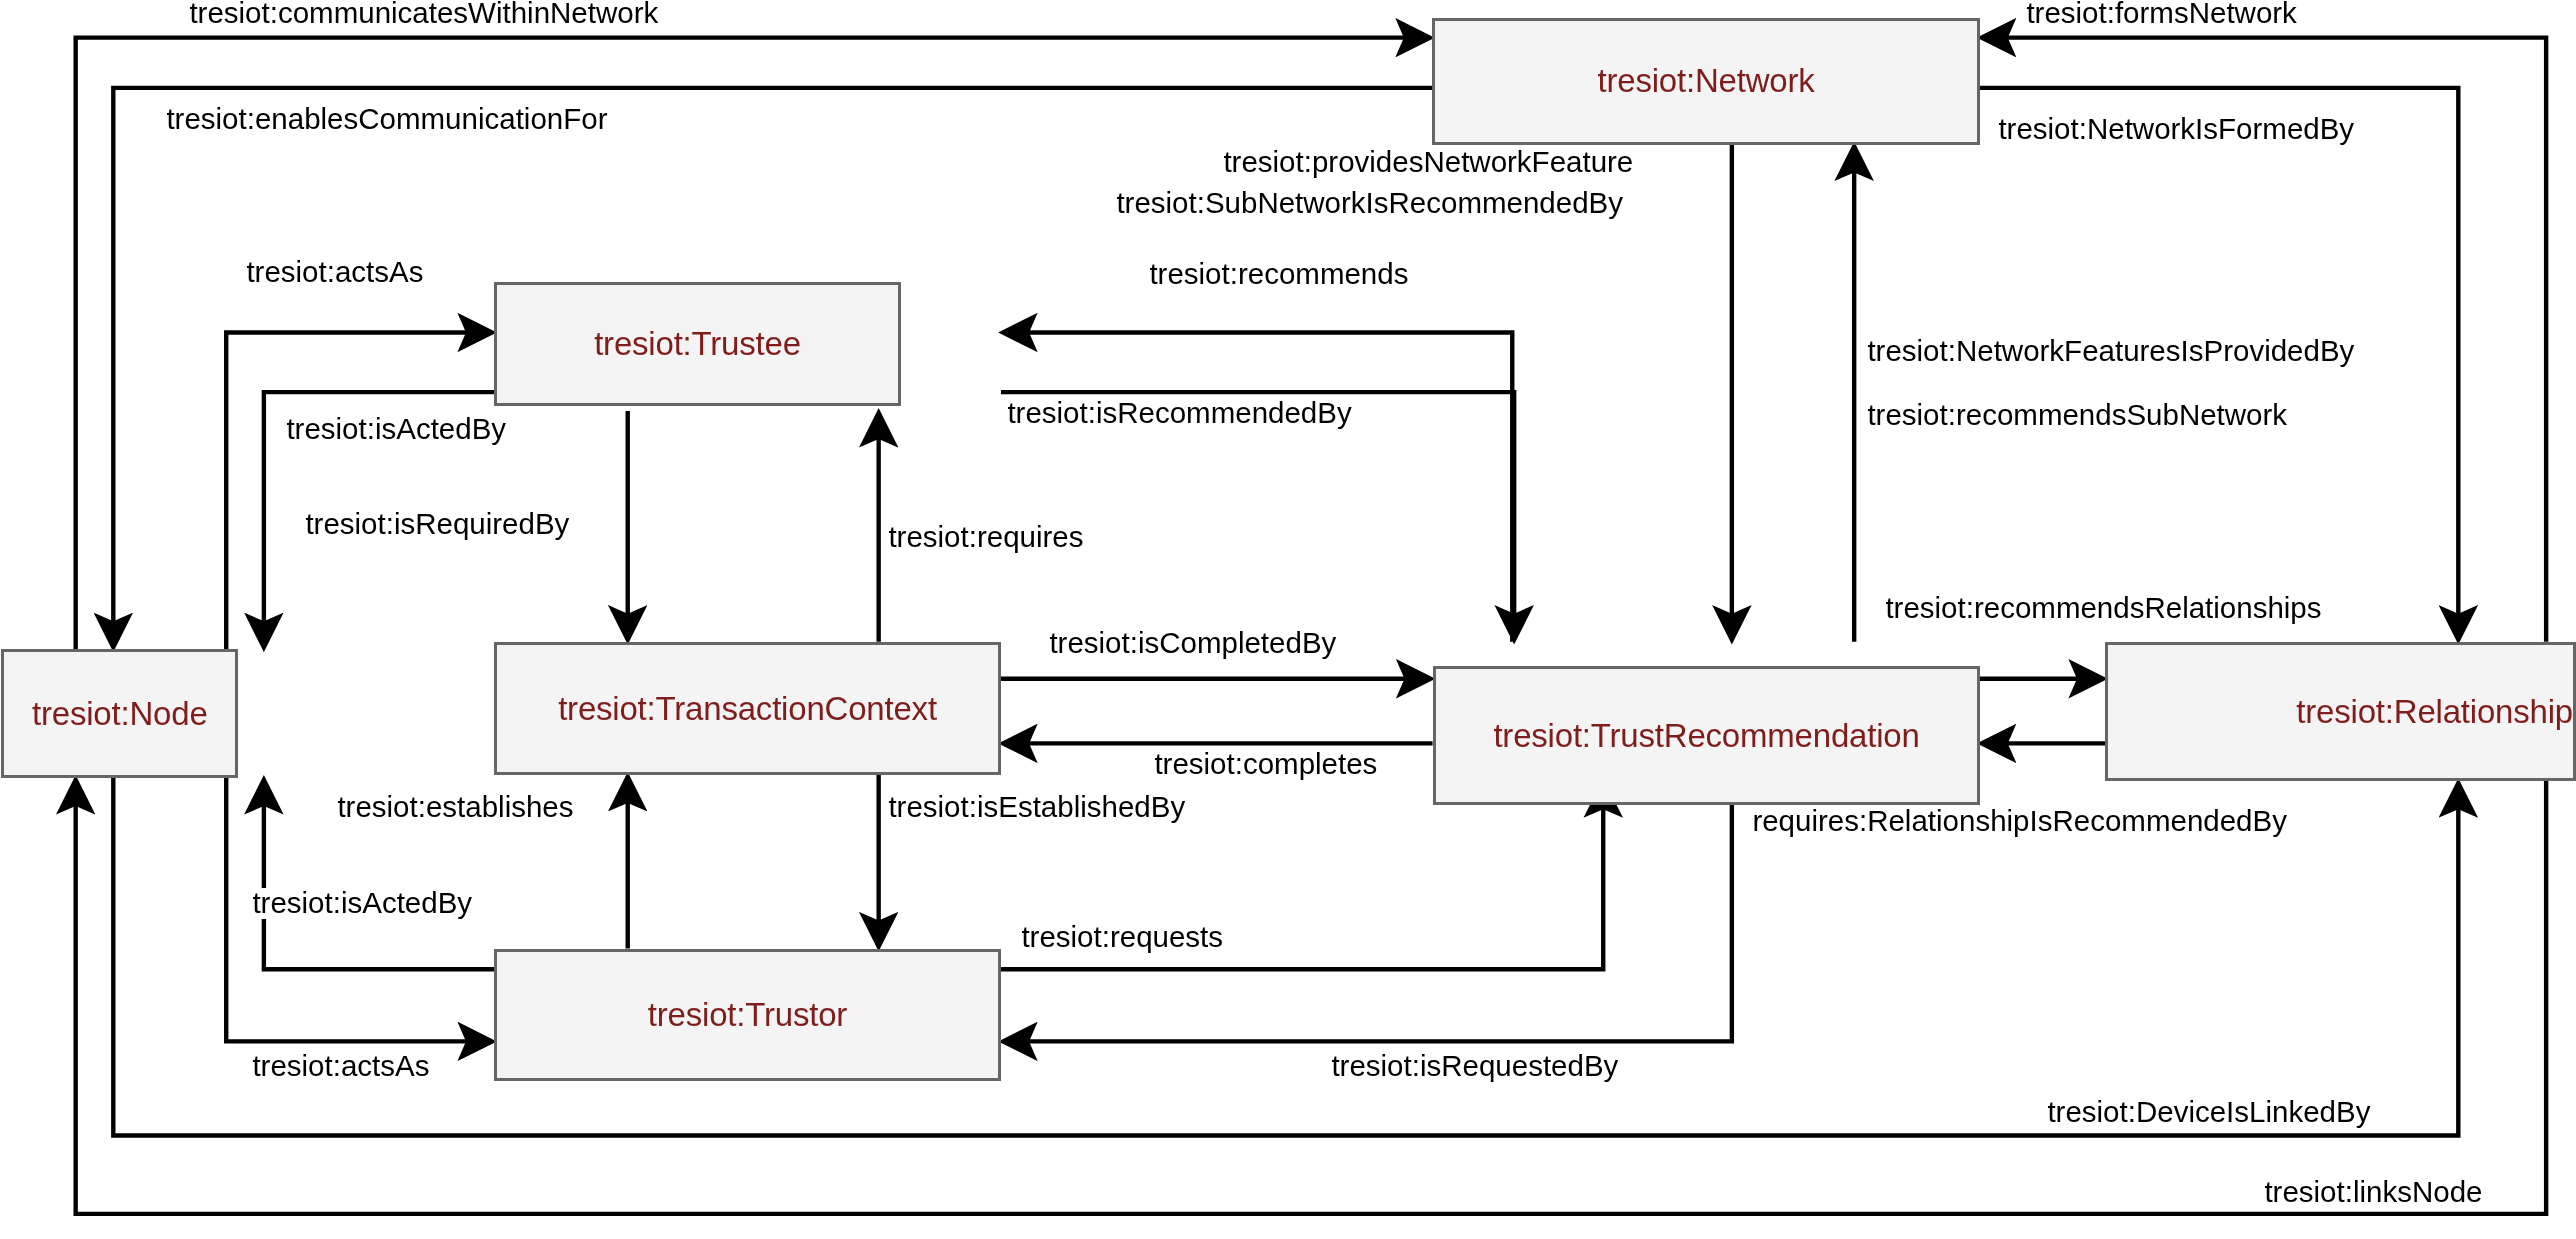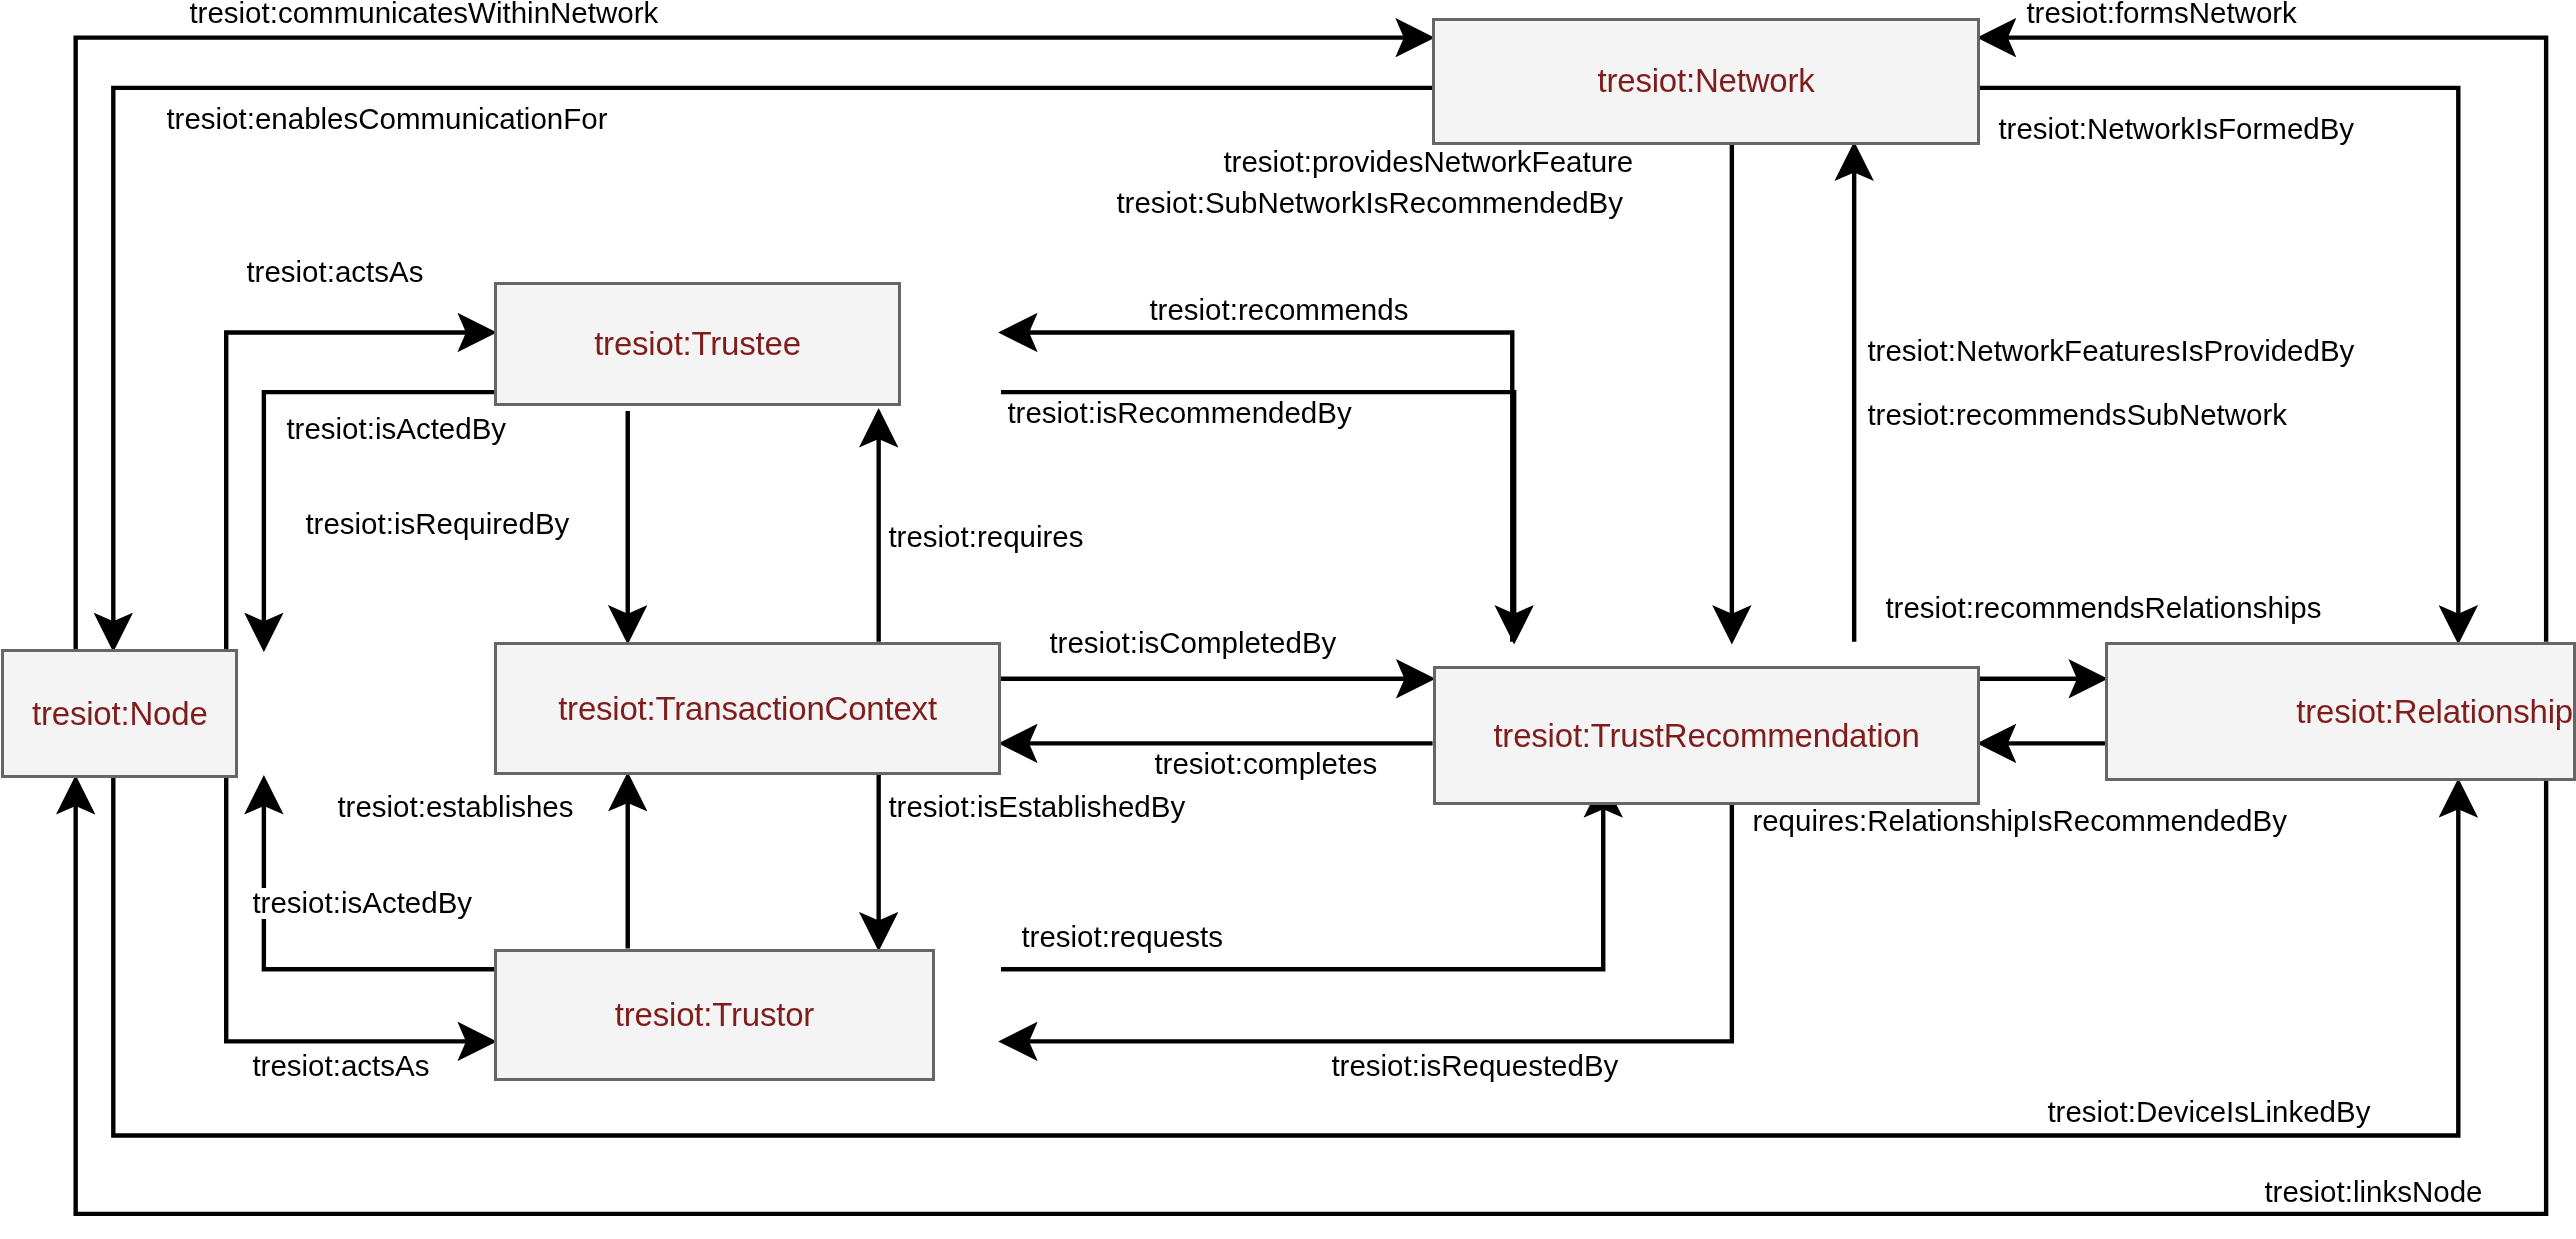--- a/index.html
+++ b/index.html
@@ -172,21 +172,21 @@
   </div>
 
   <div class="node-box" style="left:494px; top:282px; width:407px; height:124px;">
     <span class="node-label">tresiot:Trustee</span>
   </div>
 
   <div class="node-box" style="left:494px; top:642px; width:507px; height:133px;">
     <span class="node-label">tresiot:TransactionContext</span>
   </div>
 
-  <div class="node-box" style="left:494px; top:949px; width:441px; height:132px;">
+  <div class="node-box" style="left:494px; top:949px; width:507px; height:132px;">
     <span class="node-label">tresiot:Trustor</span>
   </div>
 
   <div class="node-box" style="left:1432px; top:17.6px; width:548px; height:127px;">
     <span class="node-label">tresiot:Network</span>
   </div>
 
   <div class="node-box" style="left:1433px; top:642px; width:547px; height:139px;margin-top:24px;">
     <span class="node-label">tresiot:TrustRecommendation</span>
   </div>
@@ -208,21 +208,21 @@
   <div class="edge-label" style="left:1099px; top:188px;margin-left:13px;">tresiot:SubNetworkIsRecommendedBy</div>
 
   <div class="edge-label" style="left:1863px; top:336px;">tresiot:NetworkFeaturesIsProvidedBy</div>
 
   <div class="edge-label" style="left:1863px; top:400px;">tresiot:recommendsSubNetwork</div>
 
   <div class="edge-label" style="left:242px; top:257px;">tresiot:actsAs</div>
 
   <div class="edge-label" style="left:282px; top:414px;">tresiot:isActedBy</div>
 
-  <div class="edge-label" style="left:1145px; top:259px;margin-top:36px;">tresiot:recommends</div>
+  <div class="edge-label" style="left:1145px; top:259px;">tresiot:recommends</div>
 
   <div class="edge-label" style="left:1003px; top:398px;">tresiot:isRecommendedBy</div>
 
   <div class="edge-label" style="left:301px; top:509px;">tresiot:isRequiredBy</div>
 
   <div class="edge-label" style="left:884px; top:522px;">tresiot:requires</div>
 
   <div class="edge-label" style="left:1045px; top:628px;">tresiot:isCompletedBy</div>
 
   <div class="edge-label" style="left:1150px; top:749px;">tresiot:completes</div>

